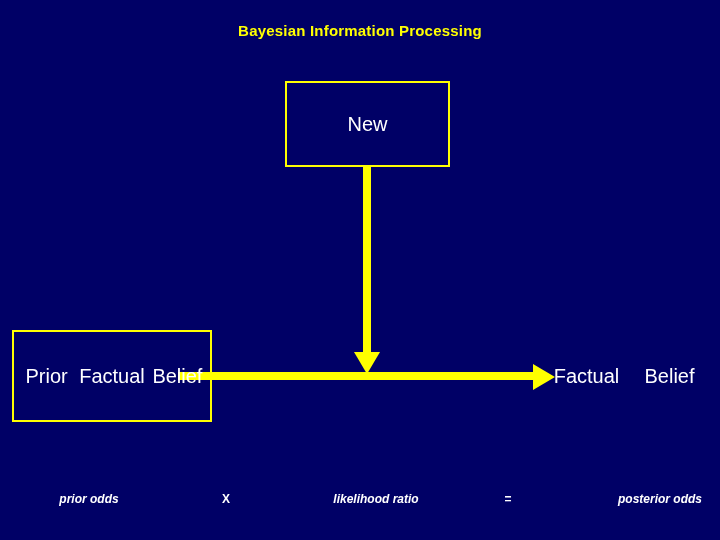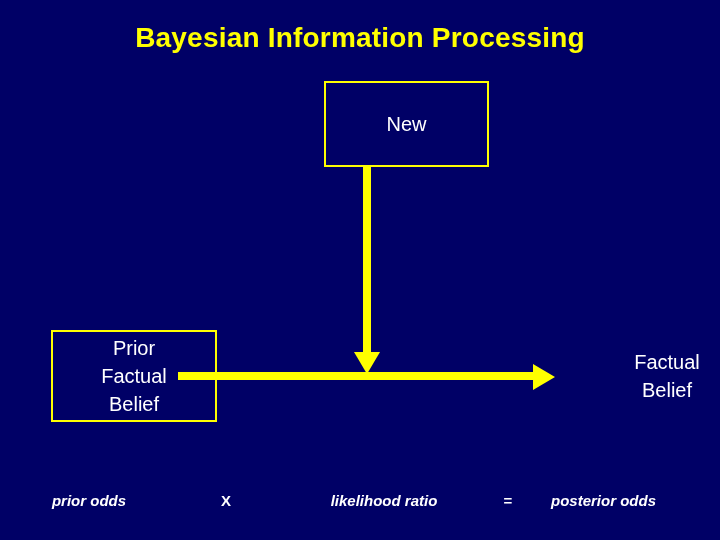--- a/index.html
+++ b/index.html
@@ -18,52 +18,51 @@
     width: 720px;
     height: 540px;
   }
   .title {
     position: absolute;
     left: 0;
     top: 22px;
     width: 720px;
     text-align: center;
     color: #ffff00;
-    font-size: 28px;
+    font-size: 15px;
     font-weight: bold;
     letter-spacing: 0.2px;
   }
   .box {
     position: absolute;
     box-sizing: border-box;
     border: 2px solid #ffff00;
     color: #ffffff;
     font-size: 20px;
     line-height: 28px;
     text-align: center;
     display: flex;
-    flex-direction: column;
+    flex-direction: row;
     align-items: center;
     justify-content: center;
-    margin-left: 39px;
   }
   .box .line {
     display: block;
     width: 100%;
   }
   #new-evidence-box {
     left: 285px;
     top: 81px;
     width: 165px;
     height: 86px;
   }
   #prior-box {
     left: 12px;
     top: 330px;
-    width: 166px;
+    width: 200px;
     height: 92px;
   }
   #revised-box {
     left: 545px;
     top: 330px;
     width: 166px;
     height: 92px;
     border: none;
   }
   
@@ -101,30 +100,30 @@
     height: 0;
     border-top: 13px solid transparent;
     border-bottom: 13px solid transparent;
     border-left: 22px solid #ffff00;
   }
   
   .formula {
     position: absolute;
     top: 492px;
     color: #ffffff;
-    font-size: 15px;
+    font-size: 12px;
     font-weight: bold;
     font-style: italic;
     white-space: nowrap;
   }
   #f-prior  { left: 0;   width: 178px; text-align: center; }
   #f-times  { left: 178px; width: 96px; text-align: center; font-style: normal; }
-  #f-lr     { left: 272px; width: 224px; text-align: center; }
+  #f-lr     { left: 264px; width: 224px; text-align: center; }
   #f-equals { left: 460px; width: 96px; text-align: center; font-style: normal; }
-  #f-post   { left: 516px; width: 175px; text-align: center; }
+  #f-post   { left: 527px; width: 175px; text-align: right; }
 </style>
 </head>
 <body>
 
 <div id="slide">
 
   <div class="title">Bayesian Information Processing</div>
 
   <div class="vline" id="v-shaft"></div>
   <div id="v-head"></div>

